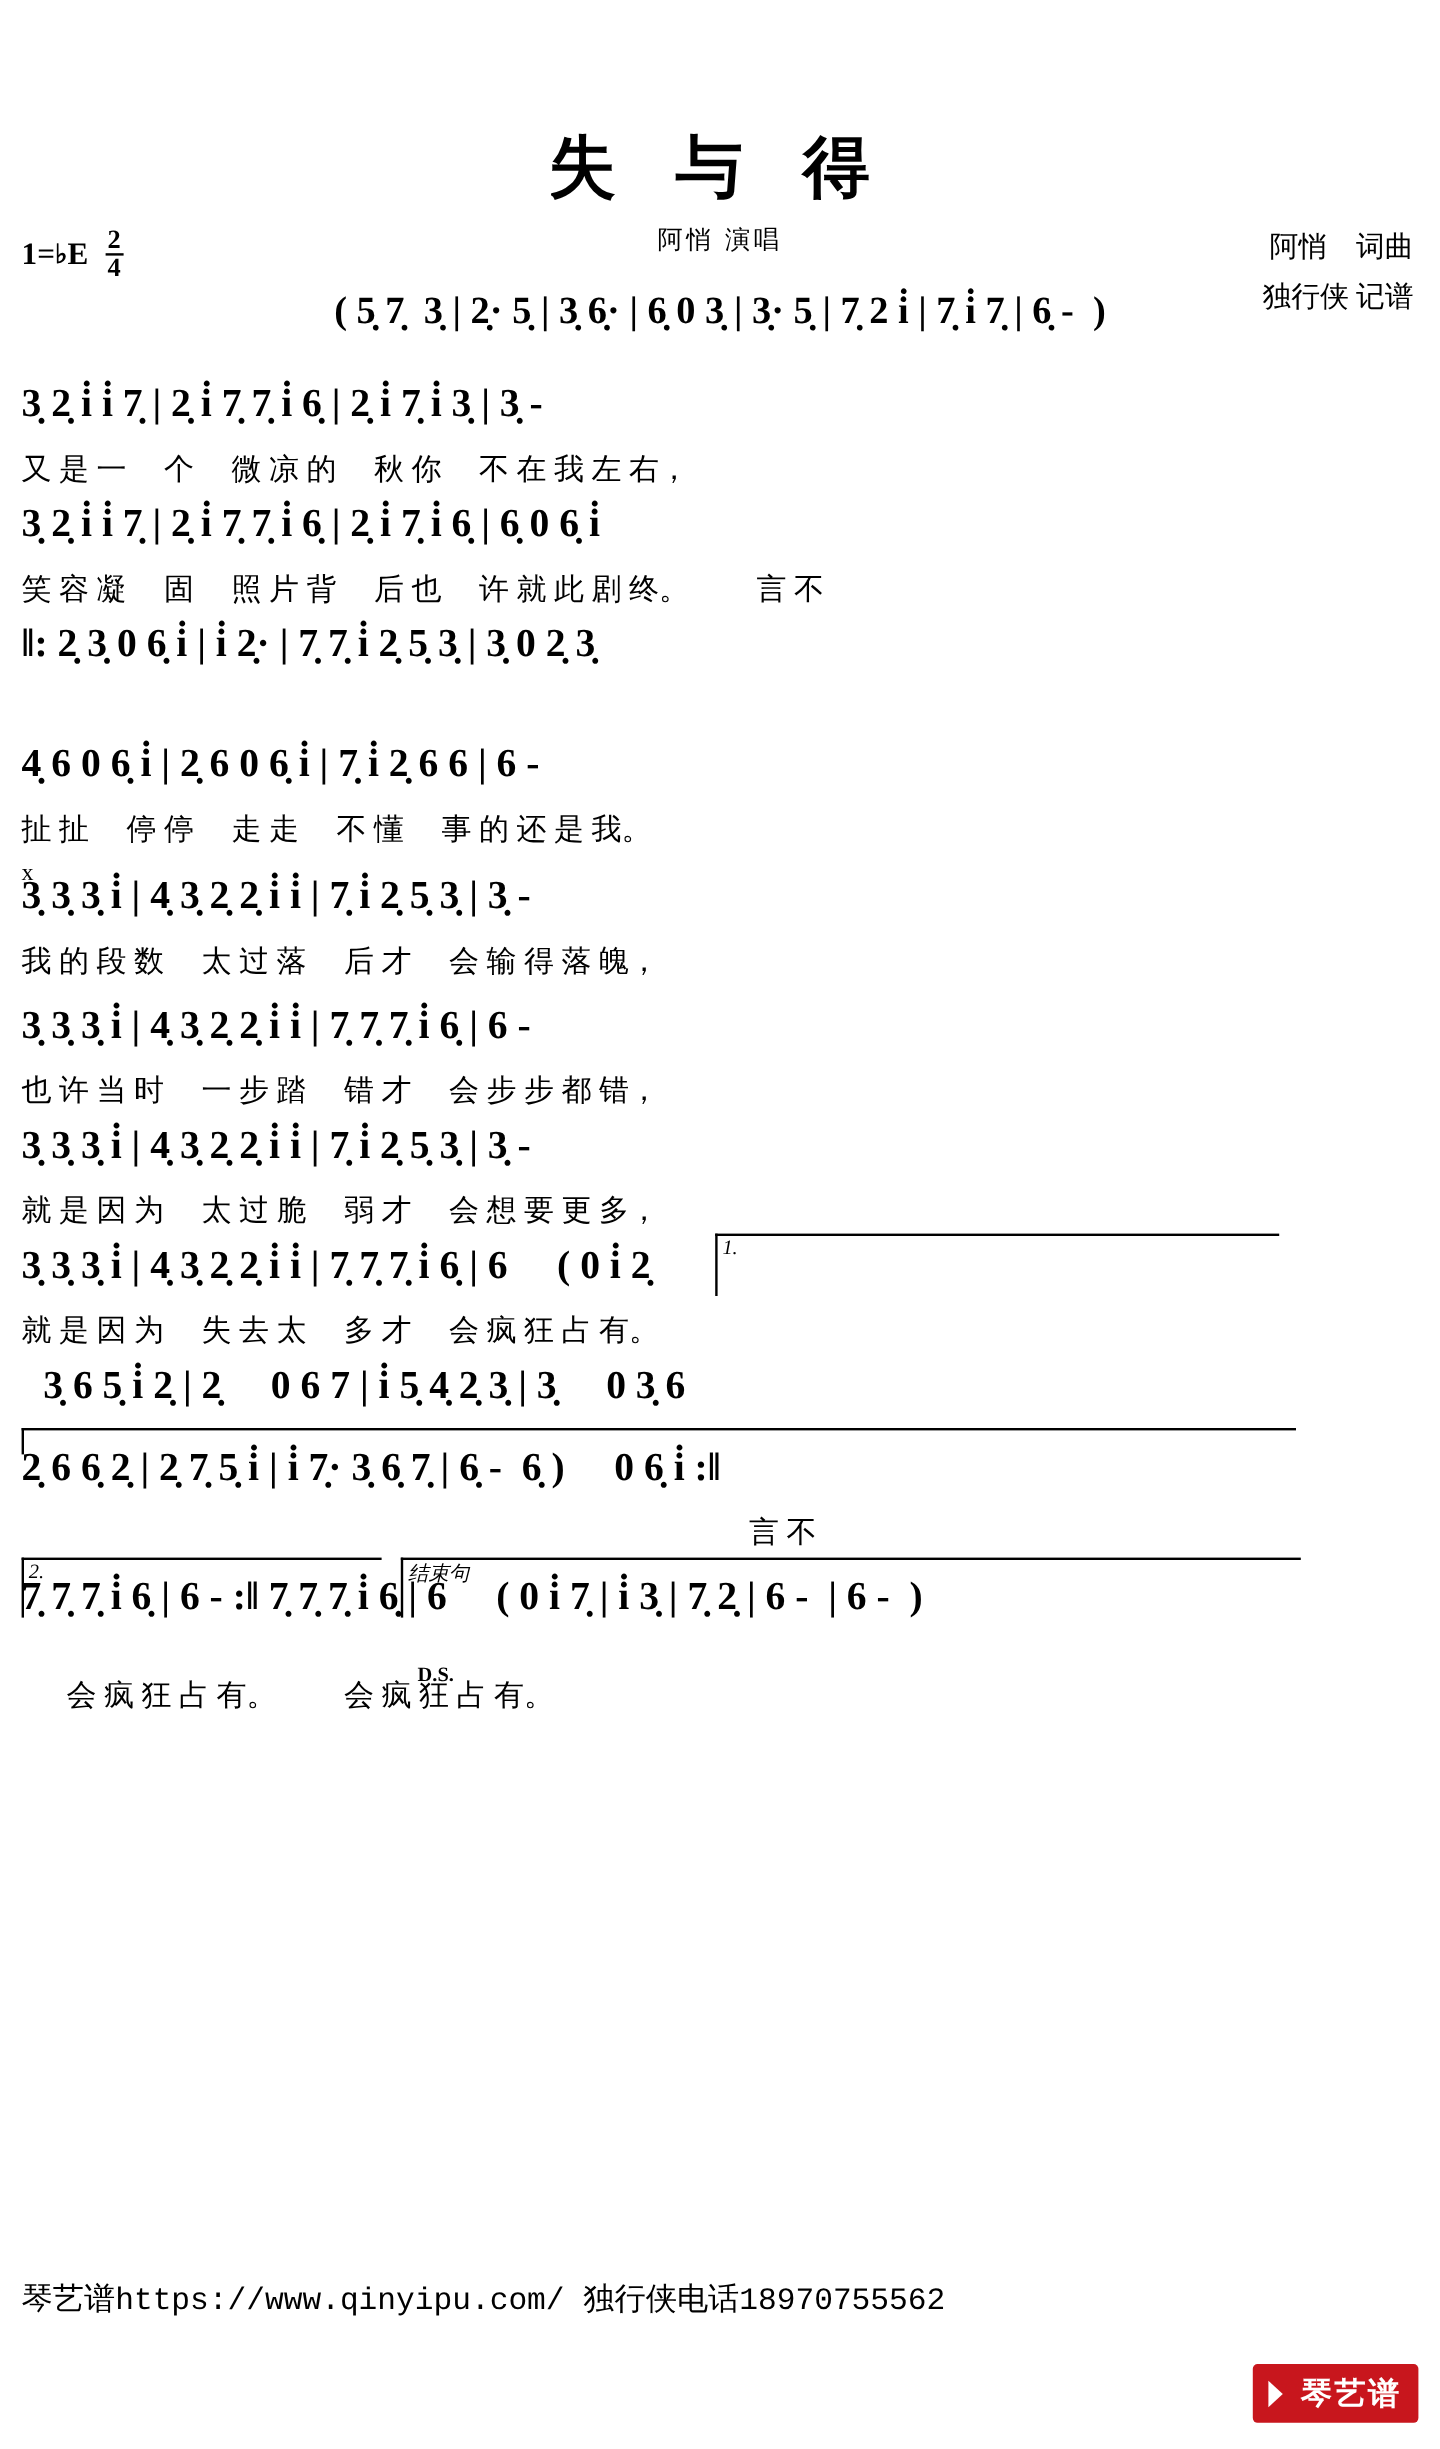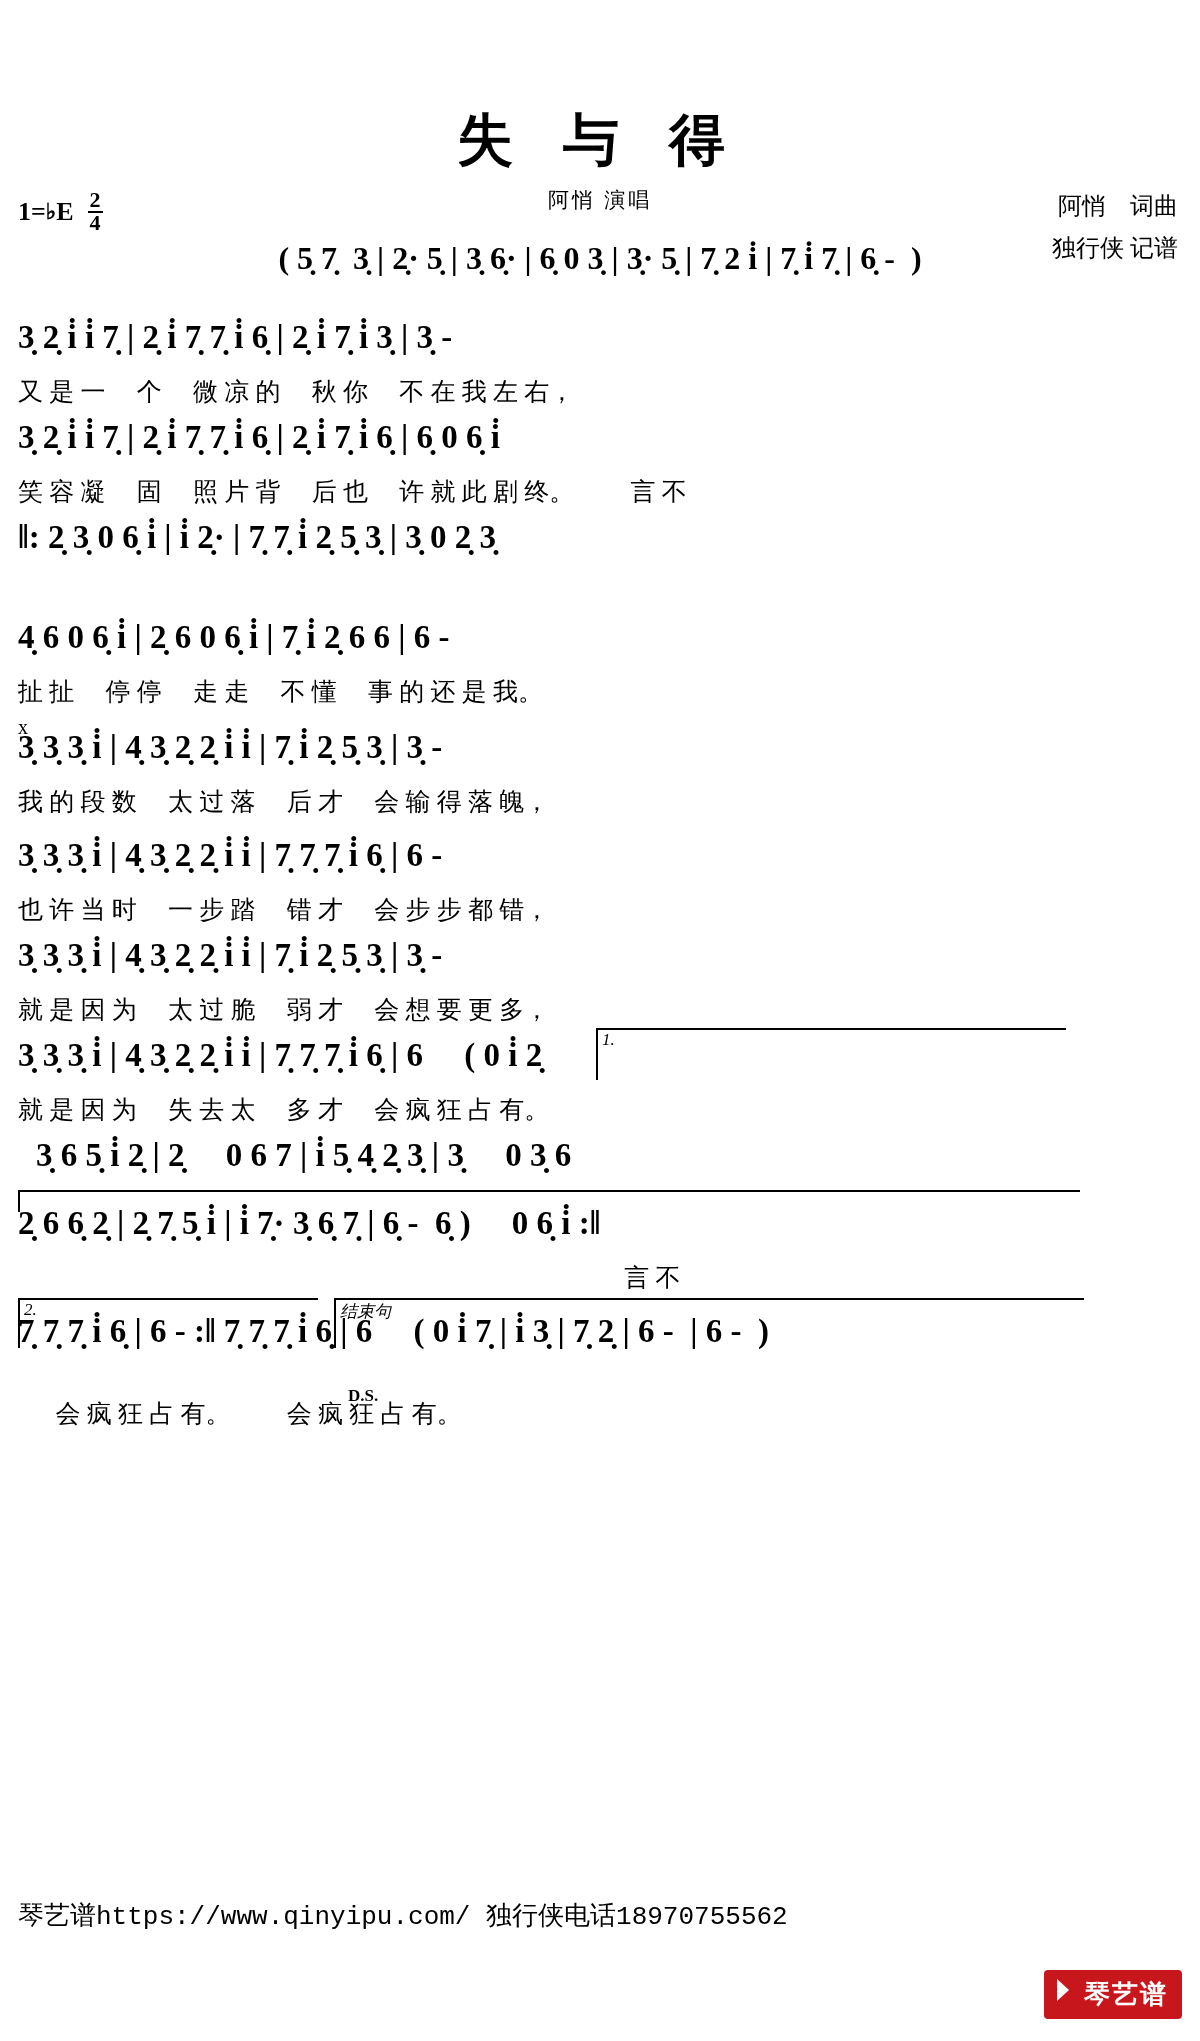--- a/index.html
+++ b/index.html
@@ -94,20 +94,21 @@
     position:absolute;
     right:18px;bottom:22px;
     background:#c8161d;
     color:#fff;
     font-size:27px;
     font-weight:bold;
     padding:7px 14px 7px 10px;
     border-radius:4px;
     letter-spacing:2px;
     display:flex;
+    align-items:center;
     font-family:"Liberation Sans", sans-serif;
   }
   .logo .mark{
     display:inline-block;
     width:24px;height:26px;
     margin-right:6px;
     position:relative;
   }
   .logo .mark:before{
     content:"";

